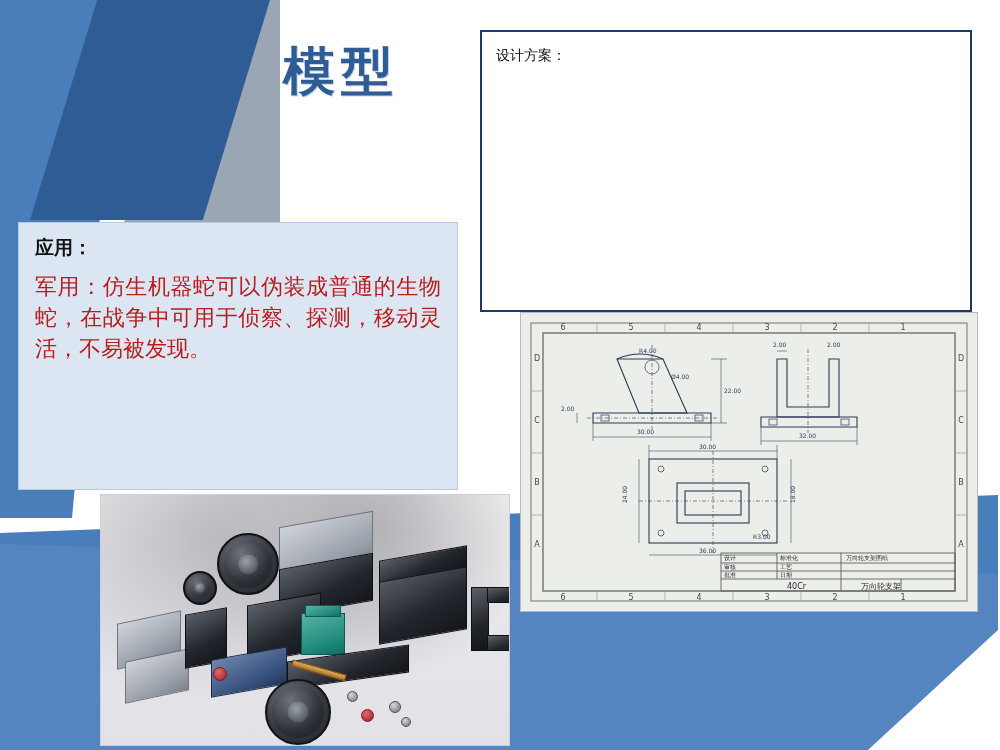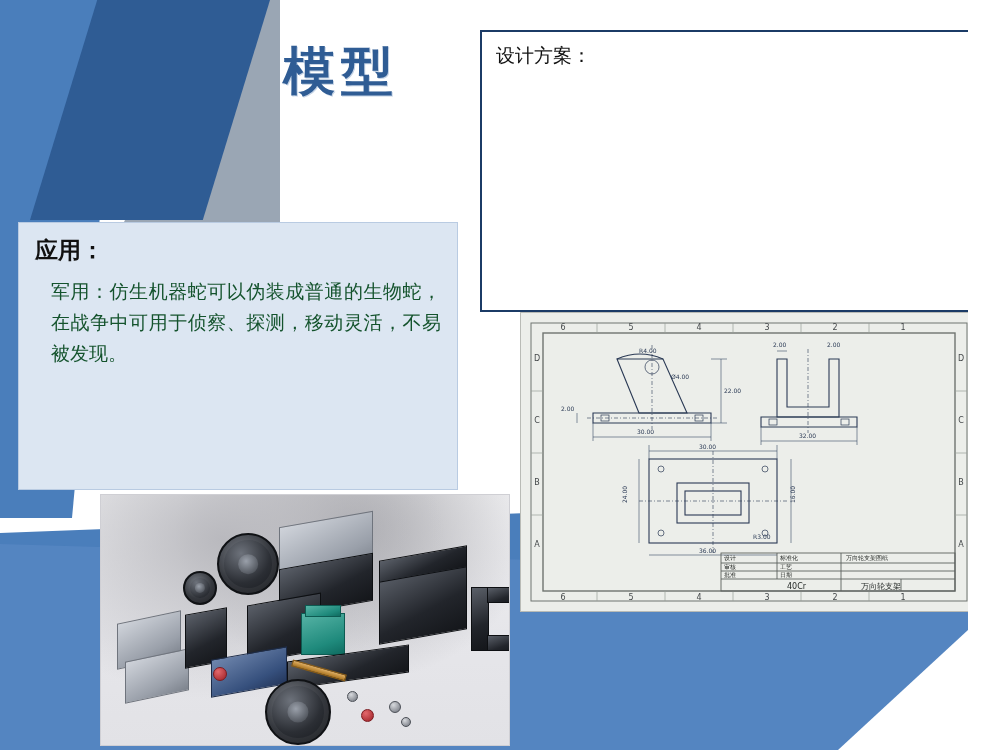--- a/index.html
+++ b/index.html
@@ -12,20 +12,21 @@
     font-family: "DejaVu Sans", "Liberation Sans", sans-serif;
     background: #ffffff;
     overflow: hidden;
   }
   .slide {
     position: relative;
     width: 968px;
     height: 750px;
     overflow: hidden;
     background: #ffffff;
+    padding-left: 30px;
   }
 
   
   .deco-left-blue {
     position: absolute;
     left: 0;
     top: 0;
     width: 120px;
     height: 518px;
     background: #4a7ebb;
@@ -102,21 +103,21 @@
     top: 30px;
     width: 492px;
     height: 282px;
     border: 2px solid #1b3b66;
     background: #ffffff;
     box-sizing: border-box;
     padding: 8px 12px 6px 14px;
     z-index: 6;
   }
   .scheme-title {
-    font-size: 19px;
+    font-size: 14px;
     line-height: 30px;
     color: #111111;
   }
   .scheme-body {
     font-size: 21px;
     line-height: 31px;
     color: #111111;
     text-align: justify;
   }
 
@@ -127,30 +128,30 @@
     top: 222px;
     width: 440px;
     height: 268px;
     background: #dce6f2;
     border: 1px solid #b9cbe2;
     box-sizing: border-box;
     padding: 12px 16px;
     z-index: 6;
   }
   .app-title {
-    font-size: 23px;
+    font-size: 19px;
     font-weight: bold;
     color: #111111;
     margin-bottom: 10px;
   }
   .app-para {
-    font-size: 19px;
+    font-size: 22px;
     line-height: 31px;
-    color: #14532d;
-    margin: 0 0 12px 16px;
+    color: #b91c1c;
+    margin: 0 0 12px 0;
     text-align: justify;
   }
 
   
   .photo {
     position: absolute;
     left: 100px;
     top: 494px;
     width: 408px;
     height: 250px;

